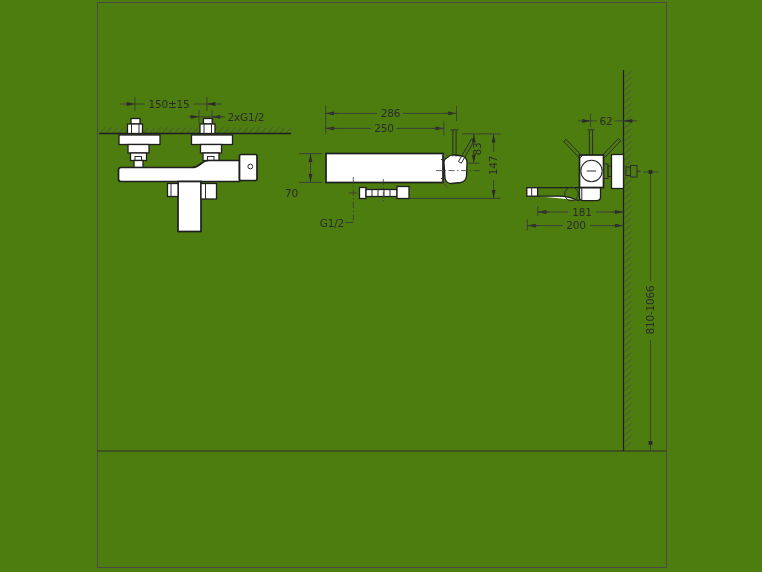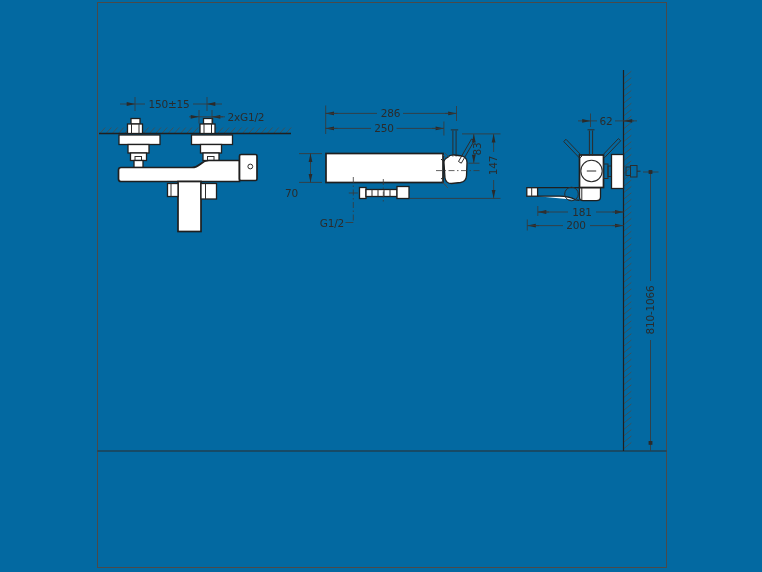--- a/index.html
+++ b/index.html
@@ -1,16 +1,16 @@
 <!DOCTYPE html>
 <html><head>
 <meta charset="utf-8">
 <style>
   html,body{margin:0;padding:0;background:#ffffff;}
-  .stage{position:relative;width:762px;height:572px;background:#0369a1;overflow:hidden;}
+  .stage{position:relative;width:762px;height:572px;background:#4d7c0f;overflow:hidden;}
   svg{display:block;}
   text{font-family:"DejaVu Sans","Liberation Sans",sans-serif;font-size:10.5px;fill:#2b2b2b;letter-spacing:-0.2px;}
   .thick{stroke:#1f1f1f;stroke-width:1.7;fill:#ffffff;}
   .med{stroke:#1f1f1f;stroke-width:1.3;fill:#ffffff;}
   .thin{stroke:#2c2c2c;stroke-width:1;fill:none;}
   .dim{stroke:#3a3a3a;stroke-width:0.85;fill:none;}
   .cl{stroke:#3a3a3a;stroke-width:0.8;fill:none;stroke-dasharray:6 2.5 1.5 2.5;}
   .hatch{stroke:#4a4a4a;stroke-width:0.8;fill:none;}
 </style>
 </head>

